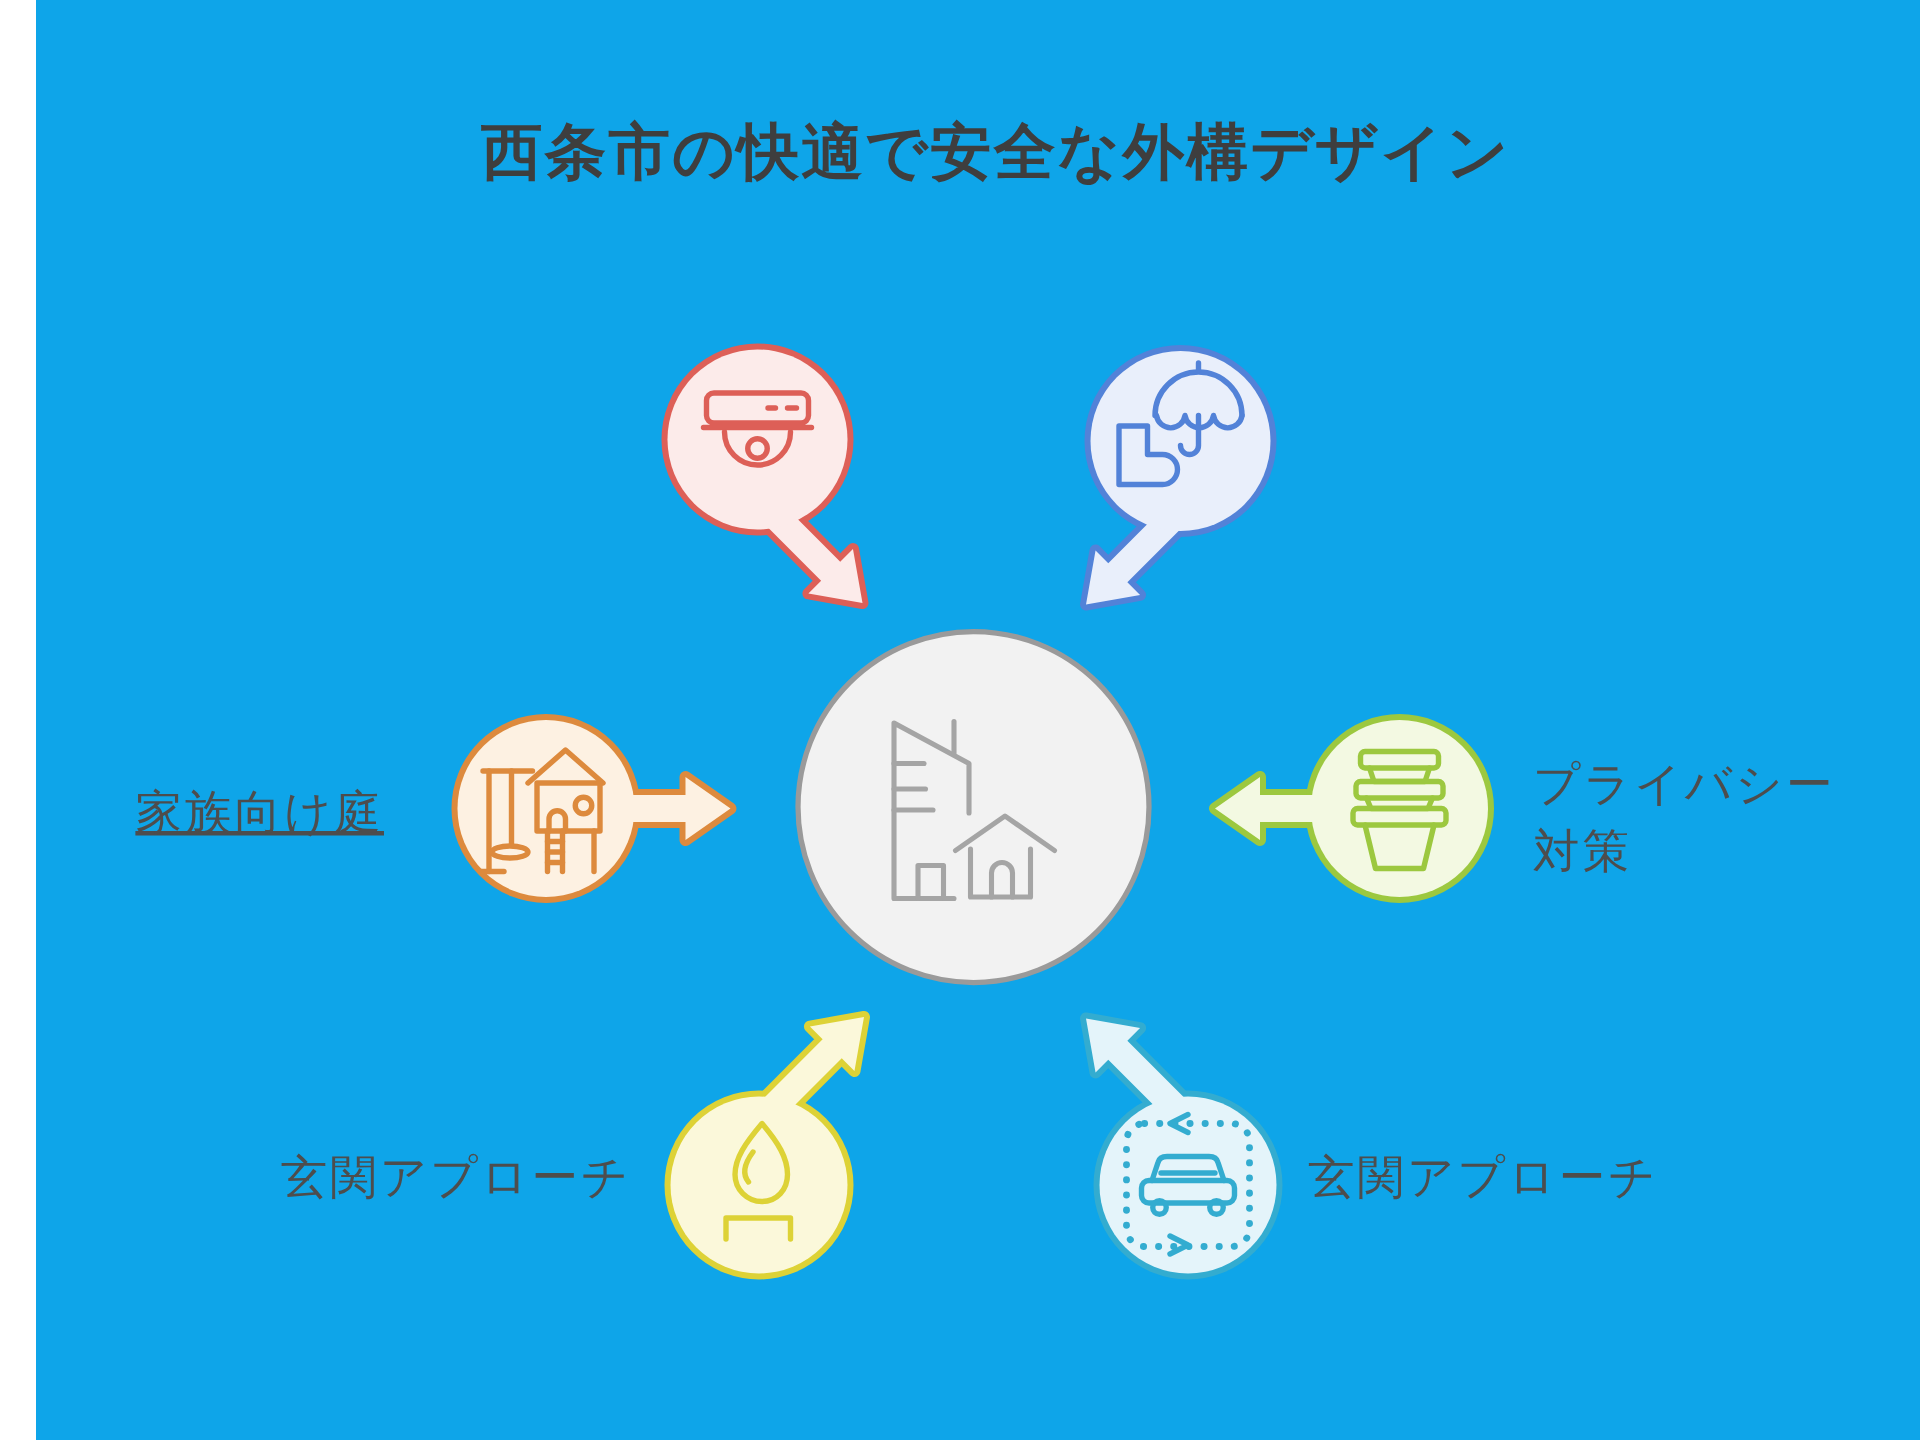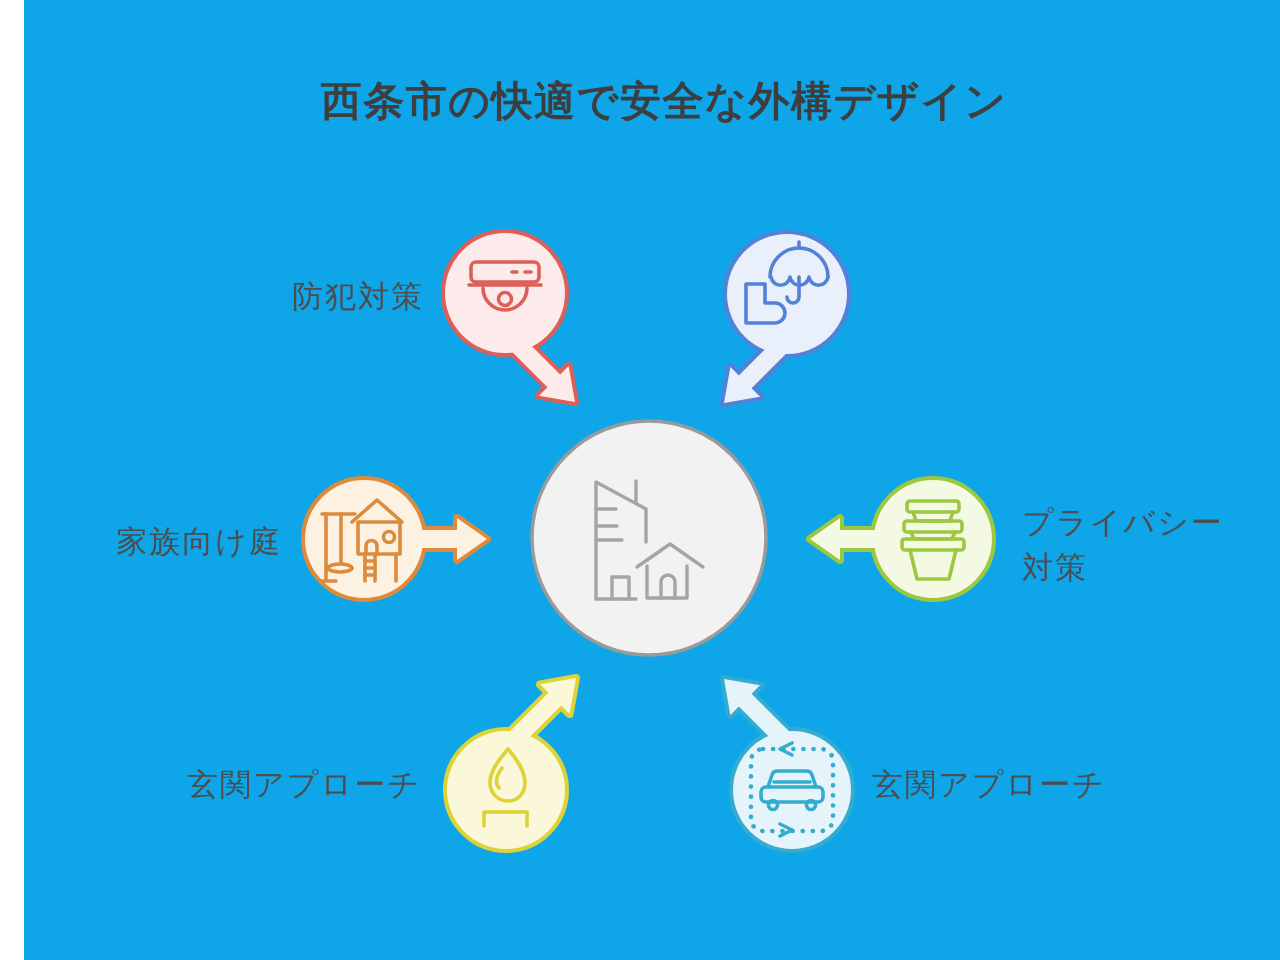--- a/index.html
+++ b/index.html
@@ -12,21 +12,21 @@
     position:absolute; top:74px; left:0; width:100%; text-align:center;
     font-size:41px; font-weight:bold; color:#3e3e3e; letter-spacing:1.5px;
   }
   .label {
     position:absolute; font-size:31px; color:#4d4d4d; letter-spacing:2px;
     line-height:45px; white-space:pre-line;
   }
   .label.right { text-align:right; }
   .lbl-security  { top:274px; right:880px;  }
   .lbl-climate   { top:250px; left:852px;   }
-  .lbl-garden    { top:519px; right:1022px; }
+  .lbl-garden    { top:519px; right:1048px;text-decoration:underline; }
   .lbl-privacy   { top:500px; left:998px;   }
   .lbl-entrance  { top:762px; right:883px;  }
   .lbl-parking   { top:762px; left:848px;   }
 
   .node .outline { fill:var(--fill); stroke:var(--stroke); stroke-width:8; stroke-linejoin:round; }
   .node .filler  { fill:var(--fill); stroke:none; }
   .node .icon *  { fill:none; stroke:var(--stroke); stroke-width:3.6; stroke-linecap:round; stroke-linejoin:round; }
   .node .icon .dotted { stroke-dasharray:0.1 10; stroke-width:4.6; }
 
   .center-node .center-circle { fill:var(--fill); stroke:var(--stroke); stroke-width:3.5; }
@@ -147,20 +147,19 @@
         <path d="M 750 782 H 786"></path>
         <rect x="737" y="787" width="62" height="15" rx="5"></rect>
         <circle cx="749" cy="805" r="4.5"></circle>
         <circle cx="787" cy="805" r="4.5"></circle>
       </g>
     </g>
   </svg>
 
   <div class="title" style="color: rgb(62, 62, 62);">西条市の快適で安全な外構デザイン</div>
 
-  <div class="label right lbl-security" style="color: rgb(77, 77, 77);">防犯対策</div>
   <div class="label right lbl-garden" style="color: rgb(77, 77, 77);">家族向け庭</div>
   <div class="label lbl-privacy" style="color: rgb(77, 77, 77);">プライバシー
 対策</div>
   <div class="label right lbl-entrance" style="color: rgb(77, 77, 77); text-align: center;">玄関アプローチ</div>
   <div class="label lbl-parking" style="color: rgb(77, 77, 77);">玄関アプローチ</div>
 
 </div>
 
 </body></html>

